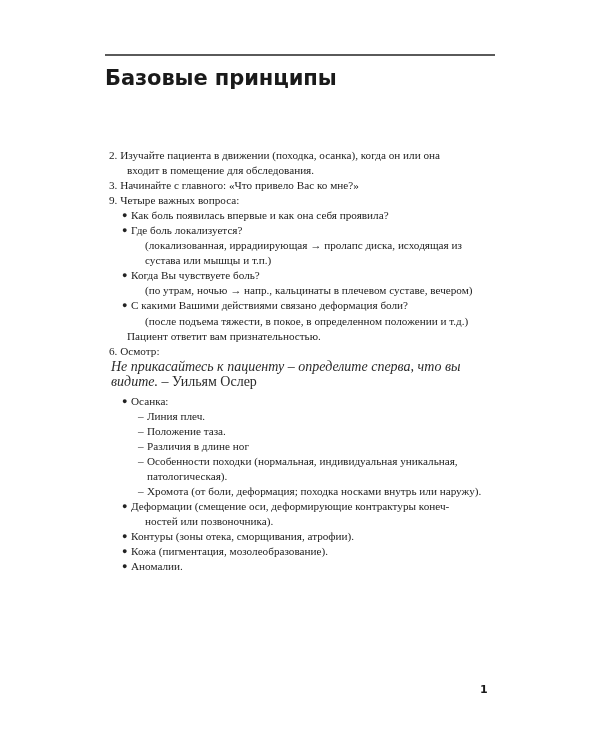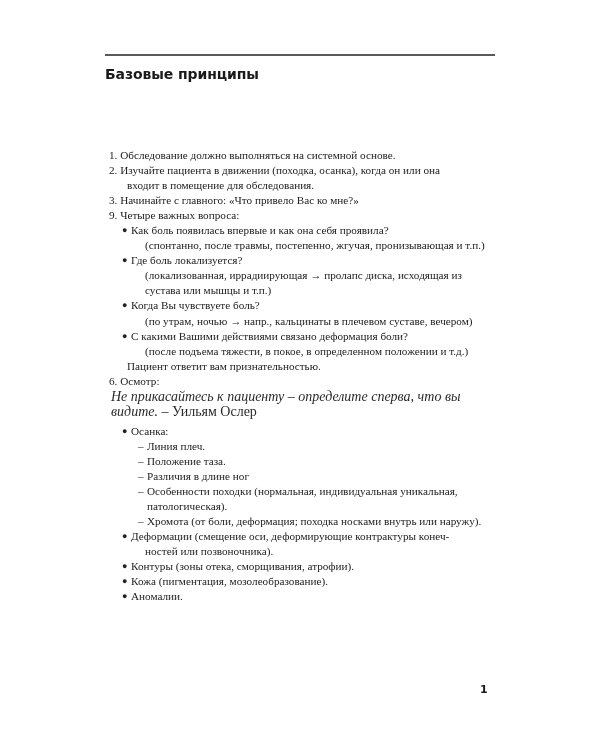--- a/index.html
+++ b/index.html
@@ -34,21 +34,21 @@
     background: #5a5a5a;
   }
 
   
   .page-title {
     position: absolute;
     left: 105px;
     top: 66px;
     width: 400px;
     font-family: "DejaVu Sans", "Liberation Sans", sans-serif;
-    font-size: 14px;
+    font-size: 21px;
     font-weight: bold;
     letter-spacing: -0.1px;
     color: #1a1a1a;
     margin: 0;
     line-height: 1.2;
   }
 
   
   .body-block {
     position: absolute;
@@ -119,27 +119,25 @@
 </head>
 <body>
 
 <div class="page">
 
   <div class="header-rule"></div>
 
   <h1 class="page-title">Базовые принципы</h1>
 
   <div class="body-block">
-      <div class="line lvl-num">1. Обследование должно выполняться на системной основе.</div>
       <div class="line lvl-num">2. Изучайте пациента в движении (походка, осанка), когда он или она</div>
       <div class="line lvl-num-cont">входит в помещение для обследования.</div>
       <div class="line lvl-num">3. Начинайте с главного: «Что привело Вас ко мне?»</div>
       <div class="line lvl-num">9. Четыре важных вопроса:</div>
       <div class="line lvl-bullet"><span class="bullet-mark">●</span><span class="txt">Как боль появилась впервые и как она себя проявила?</span></div>
-      <div class="line lvl-paren">(спонтанно, после травмы, постепенно, жгучая, пронизывающая и т.п.)</div>
       <div class="line lvl-bullet"><span class="bullet-mark">●</span><span class="txt">Где боль локализуется?</span></div>
       <div class="line lvl-paren">(локализованная, иррадиирующая → пролапс диска, исходящая из</div>
       <div class="line lvl-paren-cont">сустава или мышцы и т.п.)</div>
       <div class="line lvl-bullet"><span class="bullet-mark">●</span><span class="txt">Когда Вы чувствуете боль?</span></div>
       <div class="line lvl-paren">(по утрам, ночью → напр., кальцинаты в плечевом суставе, вечером)</div>
       <div class="line lvl-bullet"><span class="bullet-mark">●</span><span class="txt">С какими Вашими действиями связано деформация боли?</span></div>
       <div class="line lvl-paren">(после подъема тяжести, в покое, в определенном положении и т.д.)</div>
       <div class="line lvl-num-cont">Пациент ответит вам признательностью.</div>
       <div class="line lvl-num">6. Осмотр:</div>
       <div class="line lvl-quote quote-line"><span>Не прикасайтесь к пациенту – определите сперва, что вы видите.</span><span class="quote-attrib"> – Уильям Ослер</span></div>

